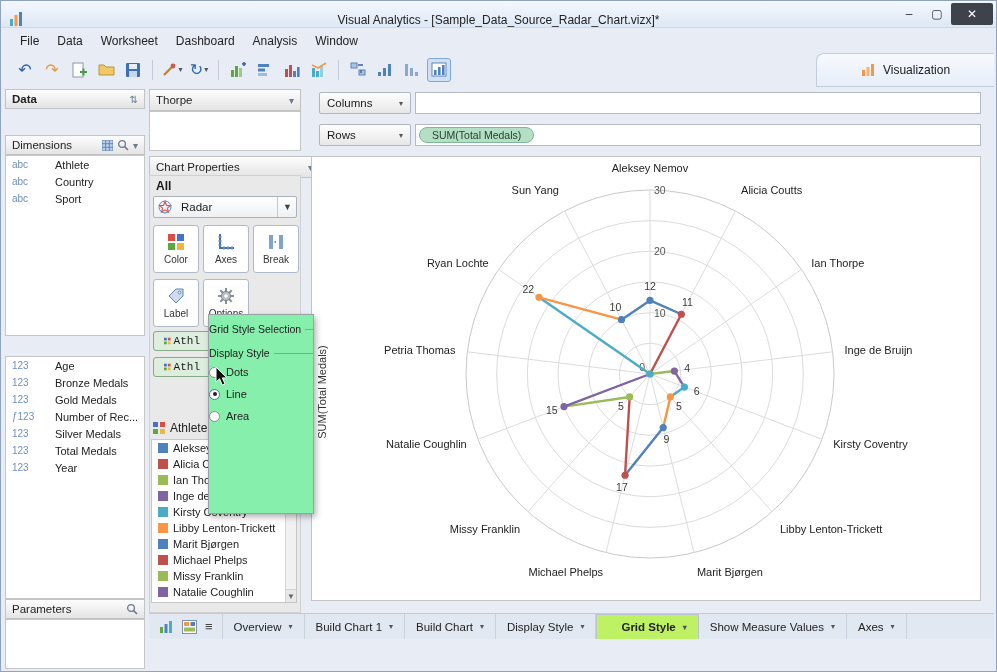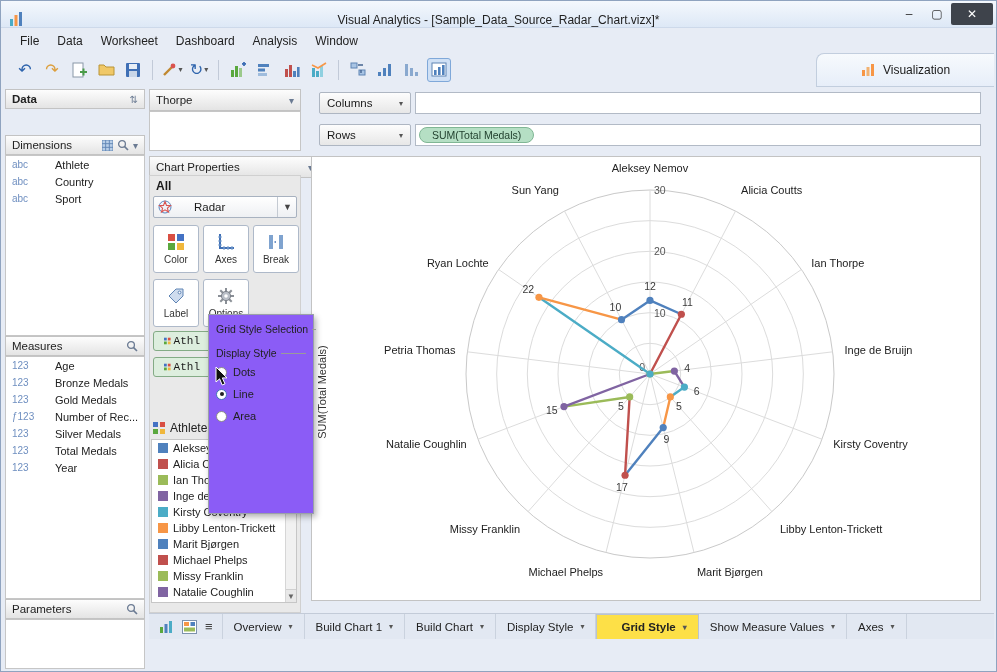--- a/index.html
+++ b/index.html
@@ -47,41 +47,41 @@
   .field-label { font-size:11px; color:#222; }
   .src-item { margin:1px; height:21px; border:1px solid #4a7ebb; background:#dcebfb;
     display:flex; align-items:center; gap:4px; padding:0 4px; font-size:11px;
     white-space:nowrap; overflow:hidden; }
 
   
   #props-body { position:absolute; left:148px; top:174px; width:152px; height:438px; background:#e9e9e9; border:1px solid #d0d0d0; }
   .all-label { position:absolute; left:155px; top:178px; font-weight:bold; font-size:12px; }
   .type-select { position:absolute; left:152px; top:195px; width:144px; height:22px;
     background:linear-gradient(#ffffff,#eef0f3); border:1px solid #a8b2c0; border-radius:2px;
-    display:flex; align-items:center; gap:22px; padding:0 4px; font-size:11.5px; }
+    display:flex; align-items:center; gap:9px; padding:0 4px; font-size:11.5px; }
   .type-select .sel-arrow { margin-left:auto; border-left:1px solid #c4cad2; padding-left:5px; font-size:9px; color:#444; height:100%; display:flex; align-items:center; }
   .prop-btn { position:absolute; width:46px; height:48px; background:#fff; border:1px solid #aeb9c9;
     border-radius:3px; display:flex; flex-direction:column; align-items:center; justify-content:center; gap:3px; }
   .prop-btn span.lbl { font-size:10px; color:#333; }
   .shelf-pill { position:absolute; left:152px; width:58px; height:20px; background:#ddeede;
     border:1px solid #84ab86; border-radius:3px; display:flex; align-items:center; gap:3px;
     padding:0 10px; font-size:11px; overflow:hidden; white-space:nowrap;font-family:Liberation Mono, monospace; }
   .legend-hdr-row { position:absolute; left:152px; top:420px; display:flex; align-items:center; gap:5px; font-size:12px; color:#222; }
   .legend-row { display:flex; align-items:center; gap:5px; height:16px; padding-left:6px; white-space:nowrap; overflow:hidden; }
   .legend-sq { width:10px; height:10px; flex:none; }
   .legend-row span.t { font-size:11px; color:#222; }
   .vscroll { position:absolute; right:0; top:0; bottom:0; width:11px; background:#f1f1f1; border-left:1px solid #d6d6d6; }
   .vthumb { position:absolute; left:1px; right:1px; top:4px; height:70px; background:#ccd2d9; border:1px solid #b4bcc6; border-radius:2px; }
   .vbtn { position:absolute; left:0; right:0; bottom:0; height:13px; font-size:8px; color:#666;
     display:flex; align-items:center; justify-content:center; background:#e8e8e8; border-top:1px solid #d0d0d0; }
 
   
   #options-popup { position:absolute; left:207px; top:313px; width:106px; height:200px;
-    background:#8b5cf6; border:1px solid #9aa0a8; box-shadow:2px 3px 6px rgba(0,0,0,.3);
-    z-index:50; padding:6px 7px; }
+    background:#86efac; border:1px solid #9aa0a8; box-shadow:2px 3px 6px rgba(0,0,0,.3);
+    z-index:50; padding:6px 0; }
   .popup-title { display:flex; align-items:center; gap:4px; font-size:10.5px; color:#222;
     height:16px; white-space:nowrap; }
   .popup-title::after { content:""; flex:1; min-width:4px; border-top:1px solid #9a9a9a; }
   .radio-row { display:flex; align-items:center; gap:6px; height:22px; font-size:11px; color:#222; }
   .radio { width:11px; height:11px; border-radius:50%; border:1px solid #8a8a8a; background:#fff; flex:none; position:relative; }
   .radio.on { border-color:#4176b5; }
   .radio.on::after { content:""; position:absolute; left:2.5px; top:2.5px; width:4px; height:4px; border-radius:50%; background:#222; }
   #cursor { position:absolute; left:214px; top:366px; z-index:60; }
 
   
@@ -95,21 +95,21 @@
     font-size:10.5px; color:#1e3d2b; display:flex; align-items:center; padding:0 12px; }
   .chart-panel { position:absolute; left:310px; top:155px; width:670px; height:445px;
     background:#fff; border:1px solid #c3c3c3; }
 
   
   #tabbar { position:absolute; left:148px; right:2px; top:612px; height:26px;
     background:#e2e8f2; border-top:1px solid #c3cbd8; display:flex; align-items:center; }
   .tab-icons { display:flex; align-items:center; gap:8px; padding:0 10px; }
   .tab { display:flex; align-items:center; gap:6px; padding:0 11px; height:100%;
     border-right:1px solid #cad2de; font-size:11.5px; color:#222; }
-  .tab.active { background:#fde047; font-weight:bold; border:1px solid #b9c3d2; border-bottom:none;padding-left:24px; }
+  .tab.active { background:#bef264; font-weight:bold; border:1px solid #b9c3d2; border-bottom:none;padding-left:24px; }
   .hamburger { font-size:13px; color:#444; letter-spacing:-1px; }
 </style>
 </head>
 <body>
 
 <div id="win">
 
   <div class="titlebar">
     <svg class="app-icon" viewBox="0 0 16 16">
       <rect x="1" y="8" width="3" height="7" fill="#4bacc6"></rect>
@@ -272,28 +272,20 @@
       </div>
       <div class="field-row">
         <span class="field-prefix">abc</span>
         <span class="field-label">Country</span>
       </div>
       <div class="field-row">
         <span class="field-prefix">abc</span>
         <span class="field-label">Sport</span>
       </div>
     </div>
-  <div class="panel-hdr" style="left:4px; top:335px; width:140px;">
-    <span>Measures</span>
-    <span class="grow"></span>
-    <svg width="12" height="12" viewBox="0 0 12 12" class="hdr-ic">
-        <circle cx="5" cy="5" r="3.4" fill="none" stroke="#6b7b93" stroke-width="1.3"></circle>
-        <line x1="7.6" y1="7.6" x2="11" y2="11" stroke="#6b7b93" stroke-width="1.6"></line>
-      </svg>
-  </div>
   <div class="white-box" style="left:4px; top:355px; width:140px; height:243px;">
       <div class="field-row">
         <span class="field-prefix">123</span>
         <span class="field-label">Age</span>
       </div>
       <div class="field-row">
         <span class="field-prefix">123</span>
         <span class="field-label">Bronze Medals</span>
       </div>
       <div class="field-row">

